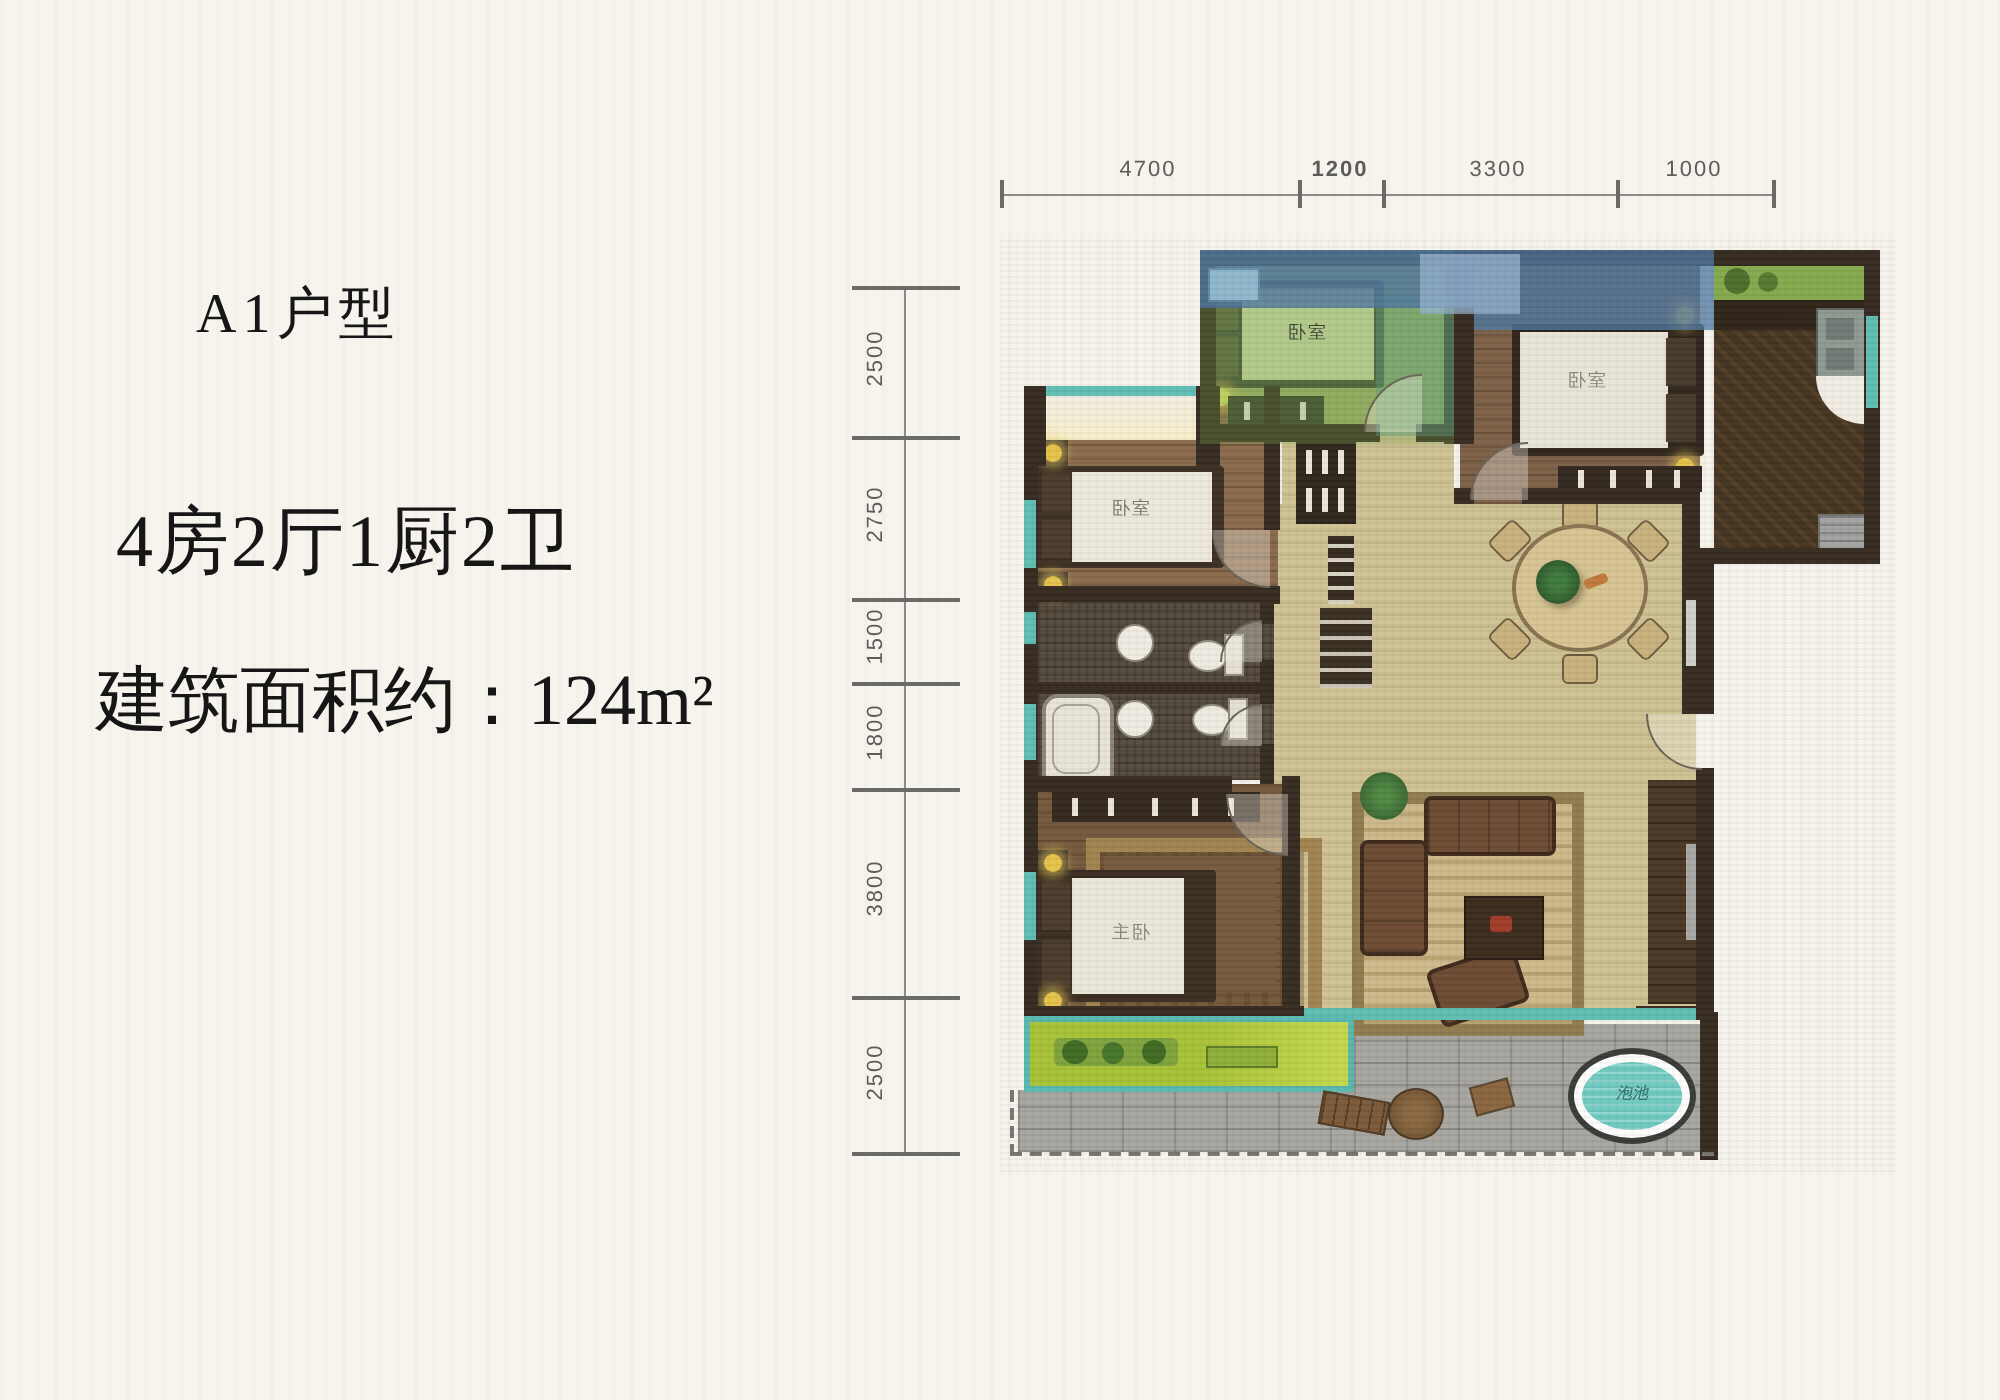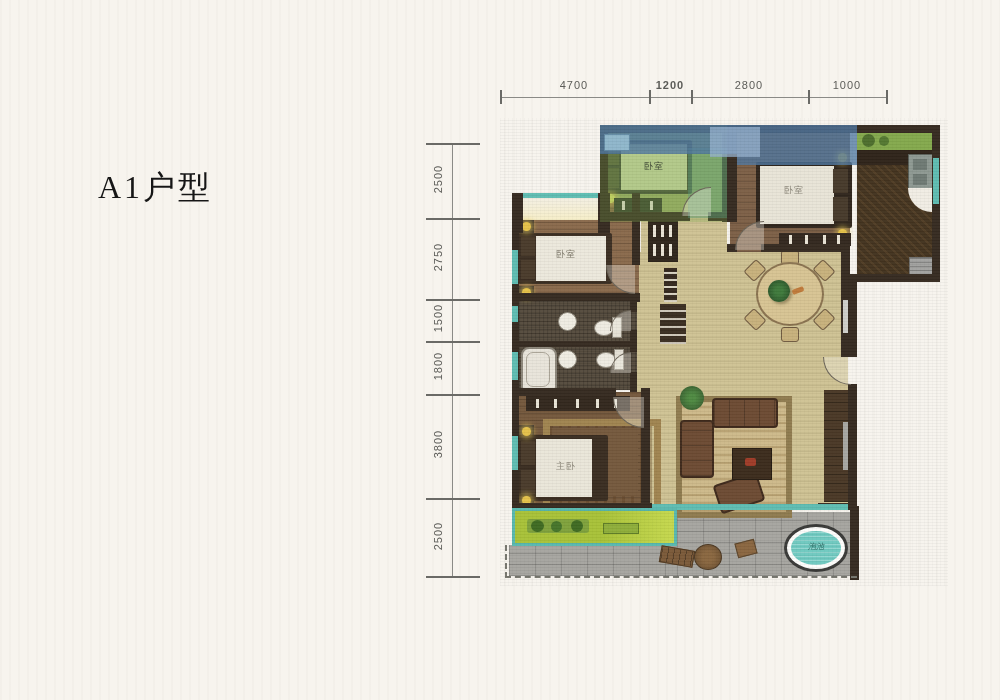--- a/index.html
+++ b/index.html
@@ -26,32 +26,34 @@
   .tile{background-image:repeating-linear-gradient(0deg,rgba(60,60,58,0.25) 0 1px,transparent 1px 11px),repeating-linear-gradient(90deg,rgba(60,60,58,0.22) 0 1px,transparent 1px 26px);}
   .kdiag{background-image:repeating-linear-gradient(45deg,rgba(120,90,55,0.25) 0 2px,transparent 2px 6px);}
   .noise{position:absolute;pointer-events:none;
     background-image:repeating-linear-gradient(0deg,rgba(0,0,0,0.035) 0 1px,rgba(255,255,255,0.025) 1px 3px),repeating-linear-gradient(90deg,rgba(0,0,0,0.02) 0 1px,transparent 1px 4px);}
 </style>
 </head>
 <body>
 
 <div class="stage">
 
-  <div class="info" style="left:98px;top:166px;font-size:32px;letter-spacing:3px;">A1户型</div>
+  <div class="info" style="left:98px;top:138px;font-size:28px;letter-spacing:3px;">A1户型</div>
+  <div class="info" style="left:58px;top:246px;font-size:37px;letter-spacing:1px;">4房2厅1厨2卫</div>
+  <div class="info" style="left:48px;top:326px;font-size:36px;letter-spacing:0px;">建筑面积约：124m²</div>
 
   <div class="a" style="left:0;top:0;">
     <div class="a" style="left:500px;top:97px;width:388px;height:1px;background:#8a8a86;"></div>
     <div class="tick-t" style="left:500px;top:90px;"></div>
     <div class="tick-t" style="left:649px;top:90px;"></div>
     <div class="tick-t" style="left:691px;top:90px;"></div>
     <div class="tick-t" style="left:808px;top:90px;"></div>
     <div class="tick-t" style="left:886px;top:90px;"></div>
     <div class="dimlab" style="left:544px;top:79px;">4700</div>
     <div class="dimlab" style="left:640px;top:79px;font-weight:bold;">1200</div>
-    <div class="dimlab" style="left:719px;top:79px;">2800</div>
+    <div class="dimlab" style="left:719px;top:79px;">3300</div>
     <div class="dimlab" style="left:817px;top:79px;">1000</div>
   </div>
 
   <div class="a" style="left:0;top:0;">
     <div class="a" style="left:452px;top:143px;width:1px;height:435px;background:#8a8a86;"></div>
     <div class="tick-l" style="left:426px;top:143px;"></div>
     <div class="tick-l" style="left:426px;top:218px;"></div>
     <div class="tick-l" style="left:426px;top:299px;"></div>
     <div class="tick-l" style="left:426px;top:341px;"></div>
     <div class="tick-l" style="left:426px;top:394px;"></div>

